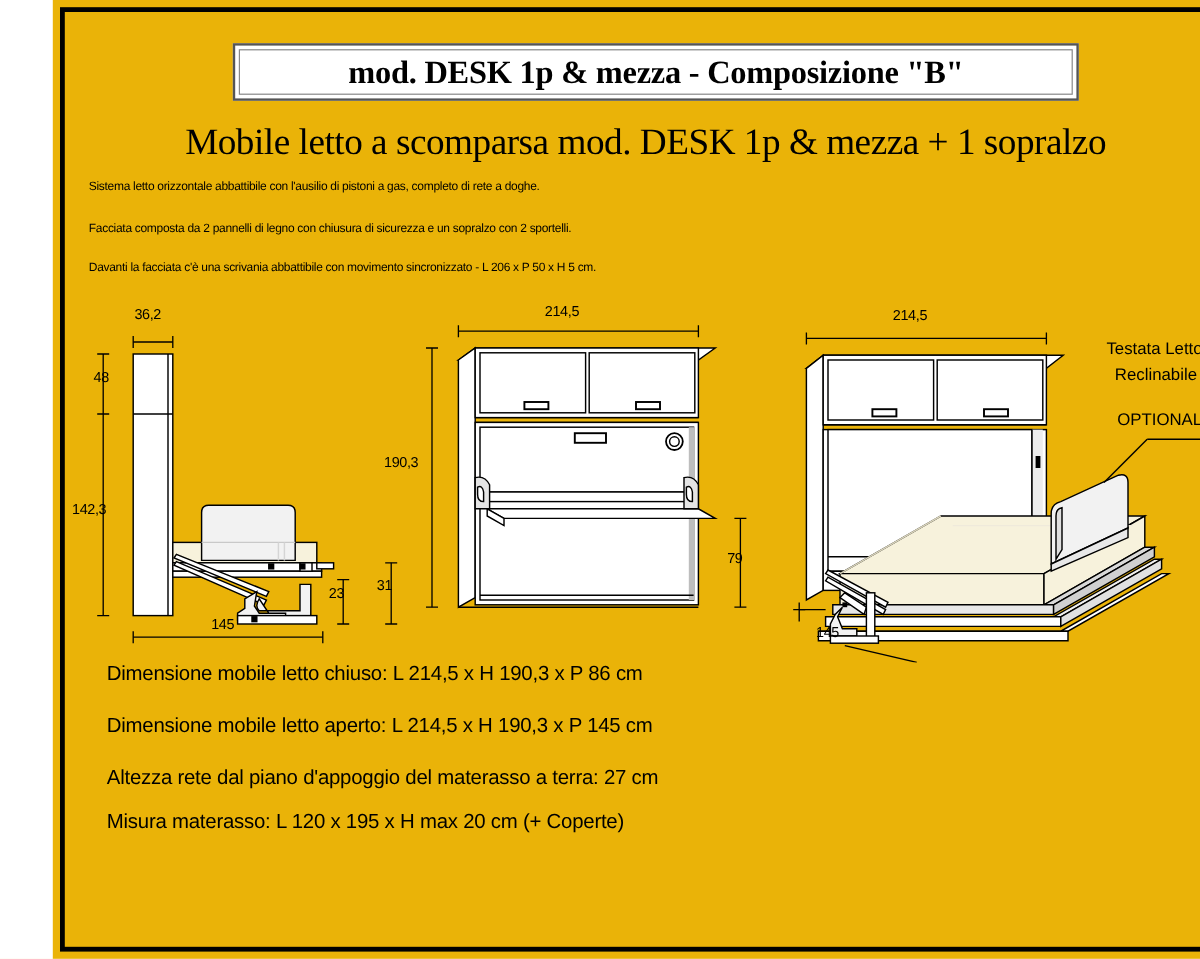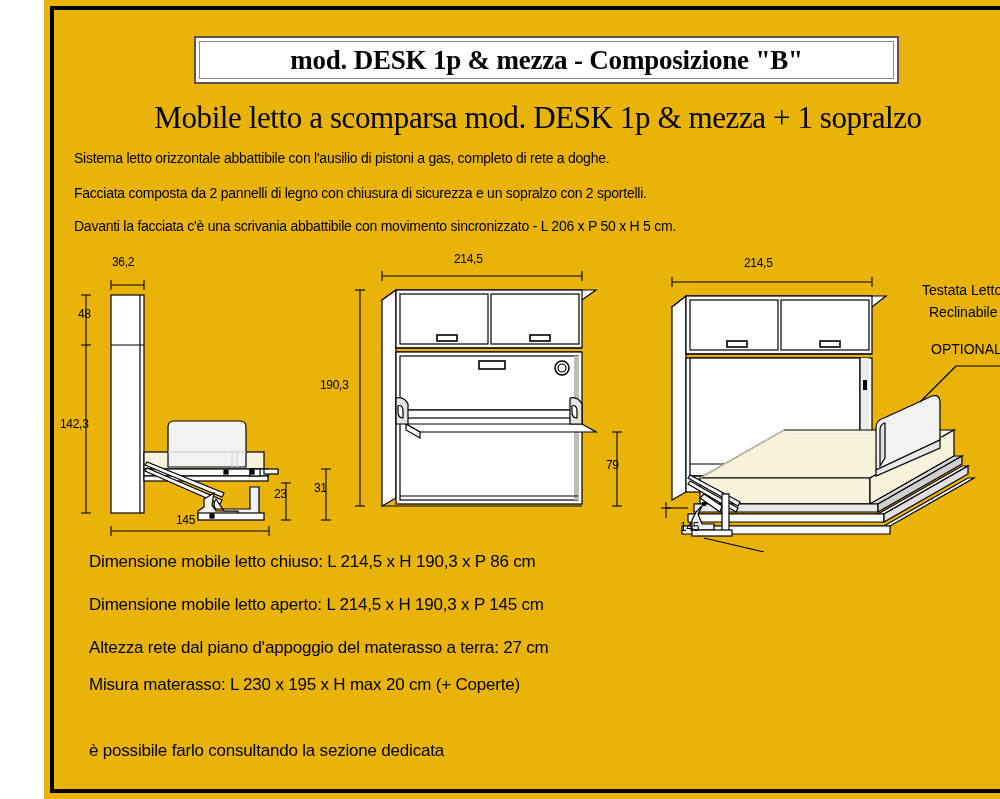--- a/index.html
+++ b/index.html
@@ -67,21 +67,21 @@
     text-align: center;
     font-family: "Liberation Serif", serif;
     font-size: 31px;
     color: #000000;
     white-space: nowrap;
     letter-spacing: -0.4px;
   }
   .desc {
     position: absolute;
     left: 30px;
-    font-size: 14px;
+    font-size: 10px;
     color: #000000;
     white-space: nowrap;
     letter-spacing: -0.25px;
   }
   .desc.l1 { top: 150px; }
   .desc.l2 { top: 185px; }
   .desc.l3 { top: 218px; }
 
   
   .dwg { position: absolute; }
@@ -366,16 +366,15 @@
     <span class="dim-label" style="left:36px; top:258px;">145</span>
 
     <span class="note-label" style="left:278px; top:20px;">Testata Letto</span>
     <span class="note-label" style="left:285px; top:42px;">Reclinabile</span>
     <span class="note-label" style="left:287px; top:79px;">OPTIONAL</span>
   </div>
 
   <div class="spec s0">Dimensione mobile letto chiuso: L 214,5 x H 190,3 x P 86 cm</div>
   <div class="spec s1">Dimensione mobile letto aperto: L 214,5 x H 190,3 x P 145 cm</div>
   <div class="spec s2">Altezza rete dal piano d'appoggio del materasso a terra: 27 cm</div>
-  <div class="spec s3">Misura materasso: L 230 x 195 x H max 20 cm (+ Coperte)</div>
-  <div class="spec s5">è possibile farlo consultando la sezione dedicata</div>
+  <div class="spec s3">Misura materasso: L 120 x 195 x H max 20 cm (+ Coperte)</div>
 
 </div>
 
 </body></html>

